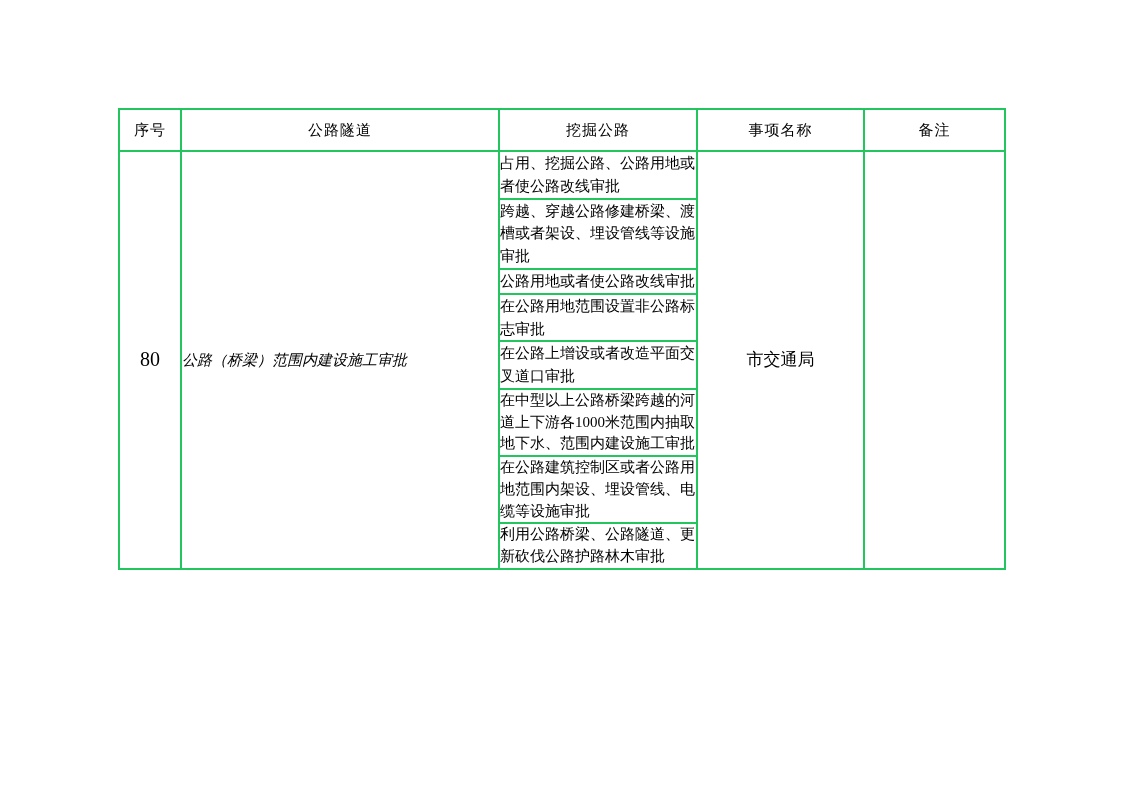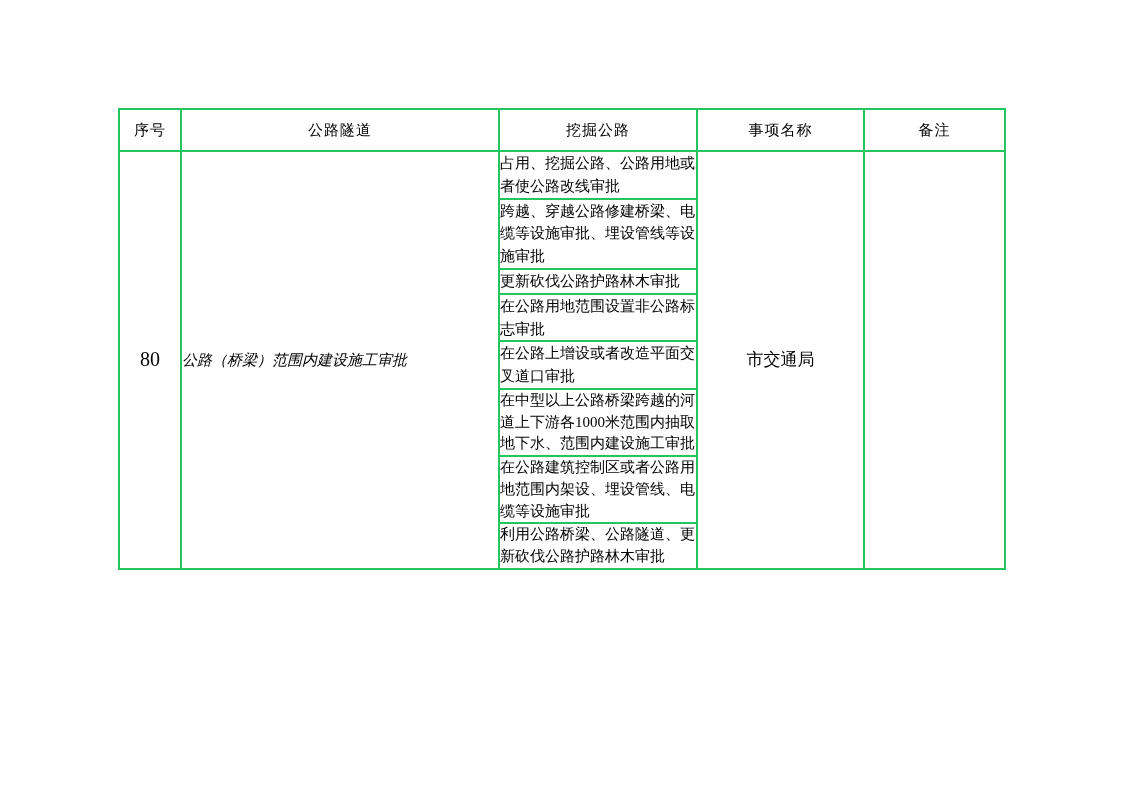--- a/index.html
+++ b/index.html
@@ -103,24 +103,24 @@
         </tr>
 
         <tr>
           <td class="cell-no" rowspan="8">80</td>
           <td class="cell-name" rowspan="8">公路（桥梁）范围内建设施工审批</td>
           <td class="sub-cell">占用、挖掘公路、公路用地或者使公路改线审批</td>
           <td class="cell-org" rowspan="8">市交通局</td>
           <td class="cell-rem" rowspan="8"></td>
         </tr>
         <tr>
-          <td class="sub-cell">跨越、穿越公路修建桥梁、电缆等设施审批、埋设管线等设施审批</td>
+          <td class="sub-cell">跨越、穿越公路修建桥梁、渡槽或者架设、埋设管线等设施审批</td>
         </tr>
         <tr>
-          <td class="sub-cell">更新砍伐公路护路林木审批</td>
+          <td class="sub-cell">公路用地或者使公路改线审批</td>
         </tr>
         <tr>
           <td class="sub-cell">在公路用地范围设置非公路标志审批</td>
         </tr>
         <tr>
           <td class="sub-cell">在公路上增设或者改造平面交叉道口审批</td>
         </tr>
         <tr>
           <td class="sub-cell tight">在中型以上公路桥梁跨越的河道上下游各1000米范围内抽取地下水、范围内建设施工审批</td>
         </tr>

